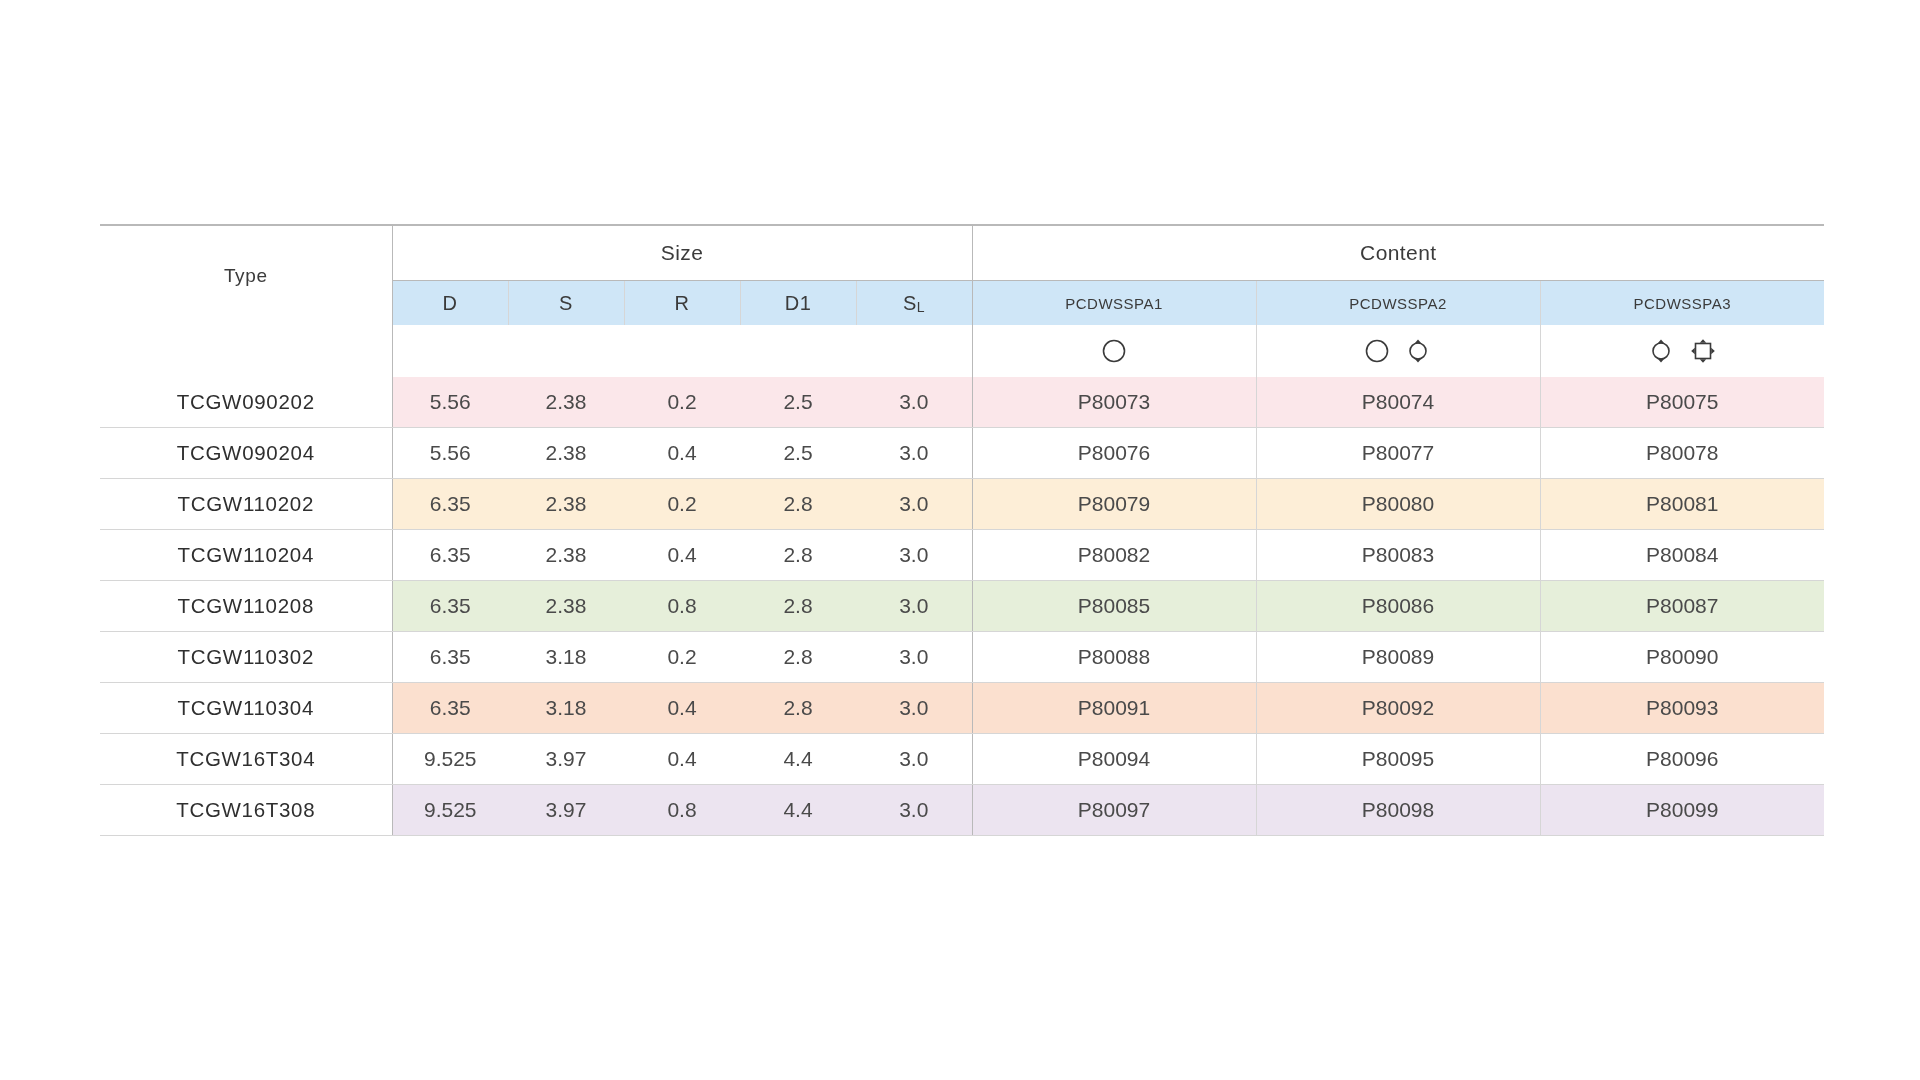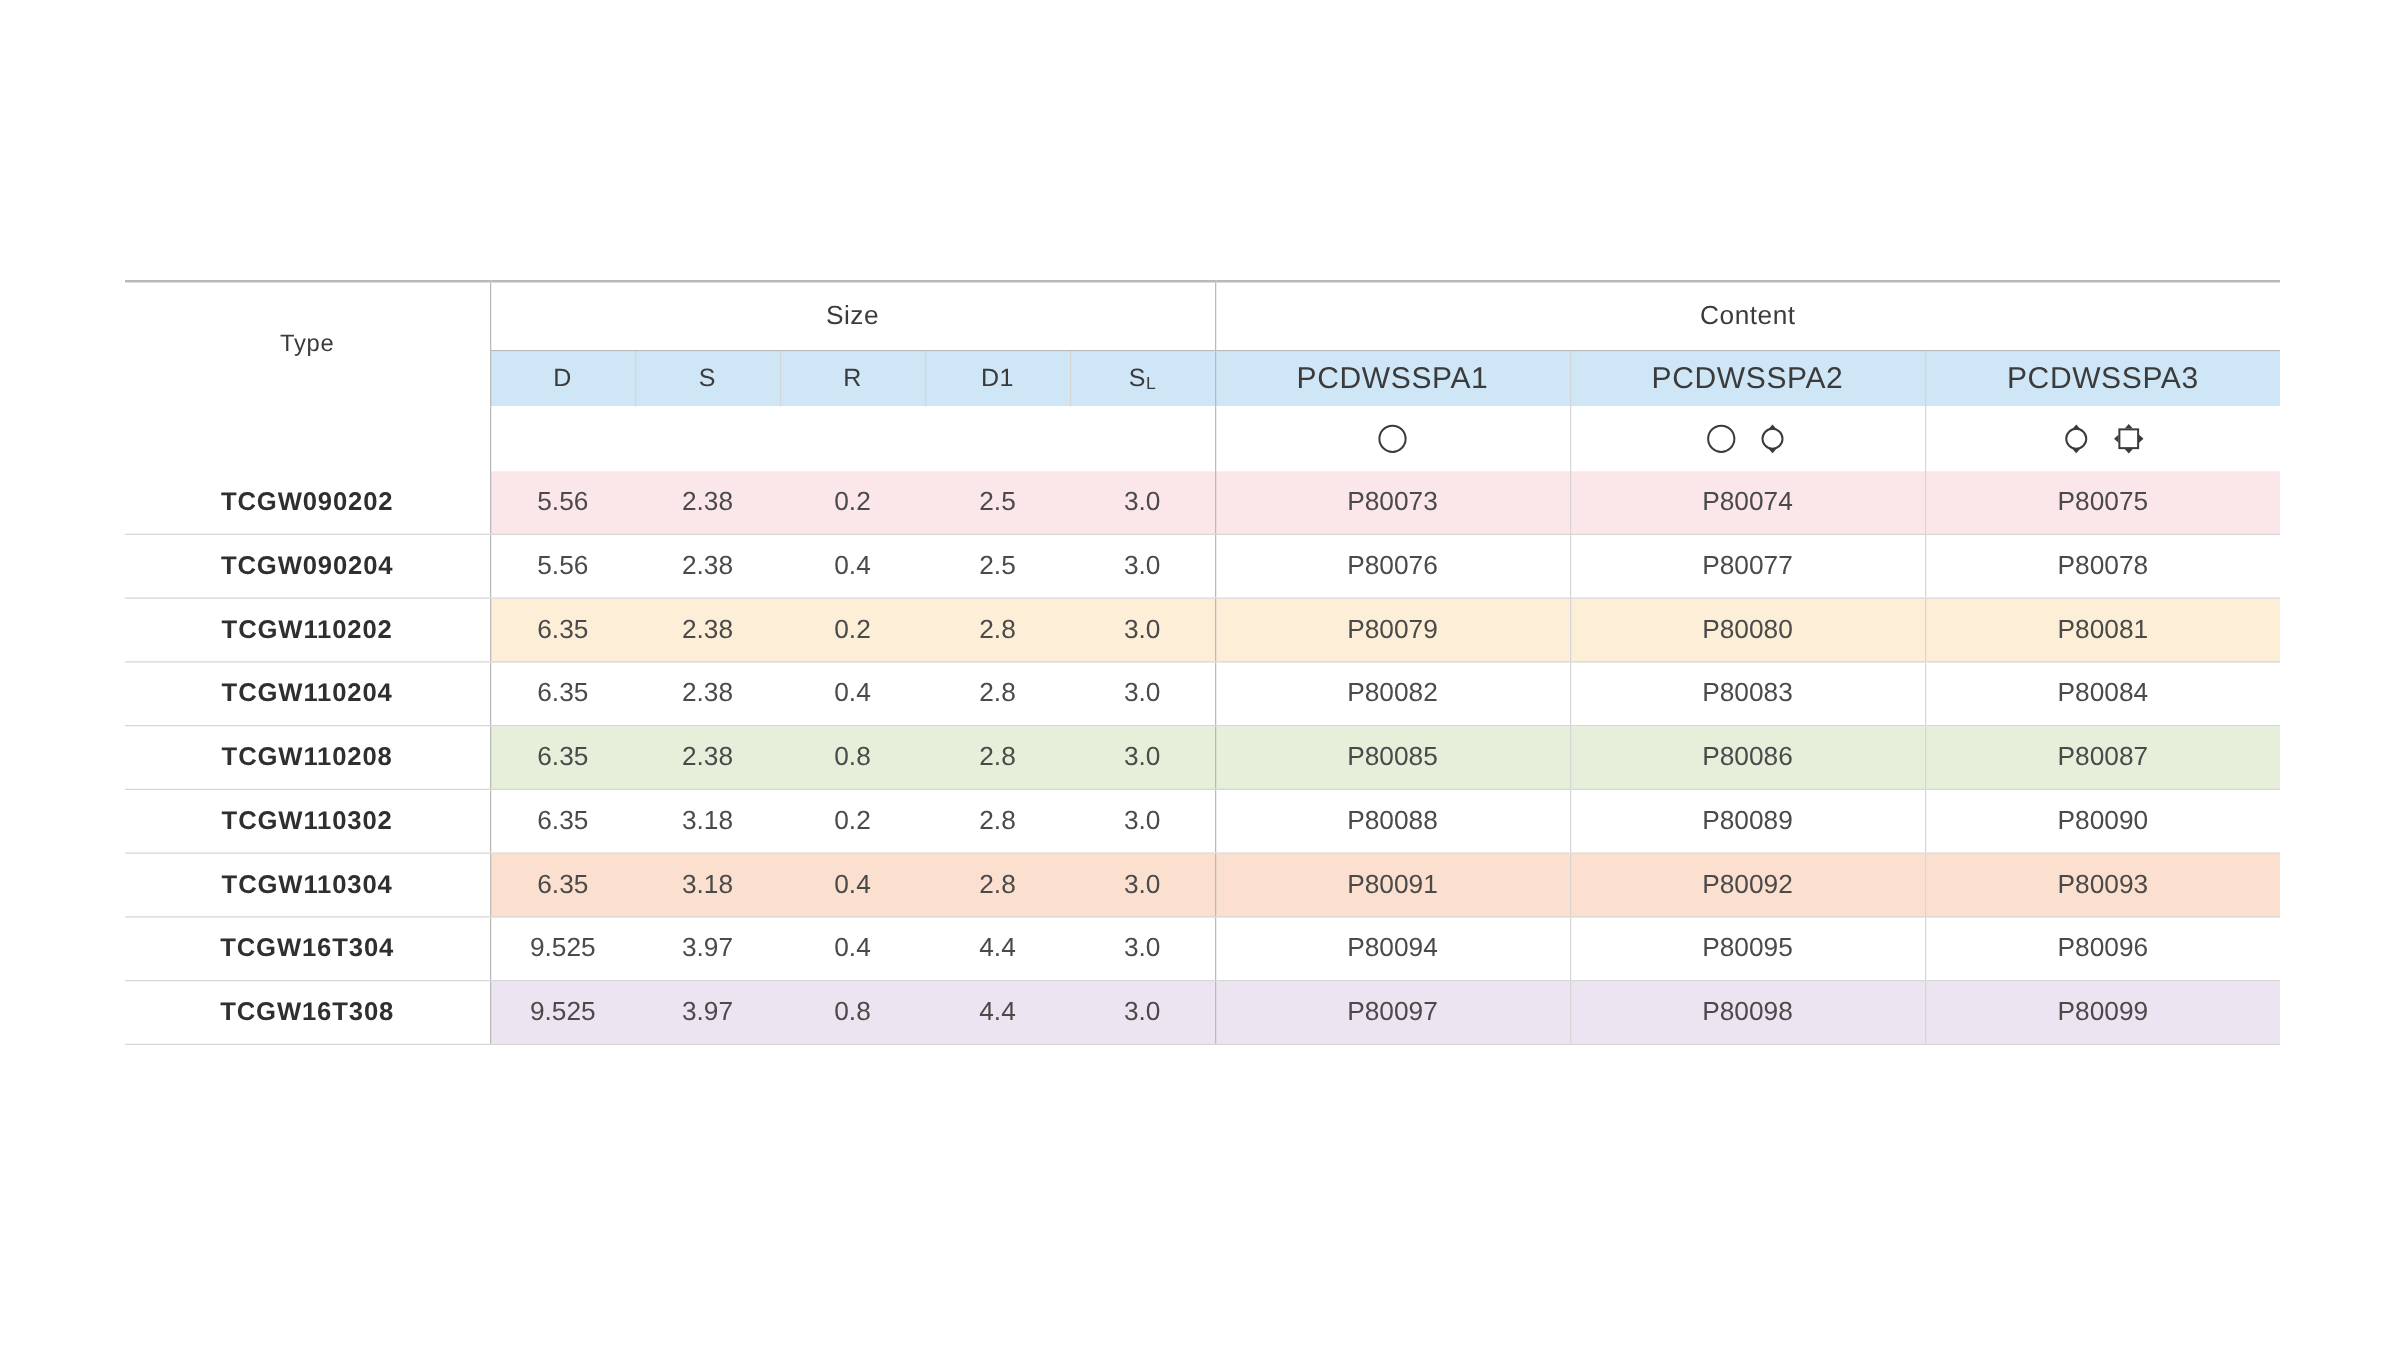--- a/index.html
+++ b/index.html
@@ -58,21 +58,21 @@
   }
   .hdr-sub {
     height: 44px;
     font-size: 20px;
     font-weight: bold;
     color: #2f2f2f;
     background: #cfe6f7;
     letter-spacing: .5px;
   }
   .hdr-sub.wide {
-    font-size: 24px;
+    font-size: 15px;
   }
   .type-cell {
     font-size: 19px;
     font-weight: bold;
     color: #2f2f2f;
     letter-spacing: .6px;
   }
   .hdr-blank { background: #ffffff; }
 
   
@@ -97,21 +97,21 @@
   .ic svg { display: block; }
 
   
   tr.data td {
     height: 50px;
     font-size: 21px;
     border-bottom: 1px solid #d6d6d6;
   }
   tr.data td.type-col {
     font-size: 20.5px;
-    font-weight: bold;
+    font-weight: normal;
     color: #2f2f2f;
     letter-spacing: .7px;
     text-align: center;
   }
   tr.data td.num, tr.data td.code {
     color: #4a4a4a;
   }
   
   td.sep-left { border-left: 1px solid #d6d6d6; }
   td.grp-left { border-left: 1.5px solid #b9b9b9; }

